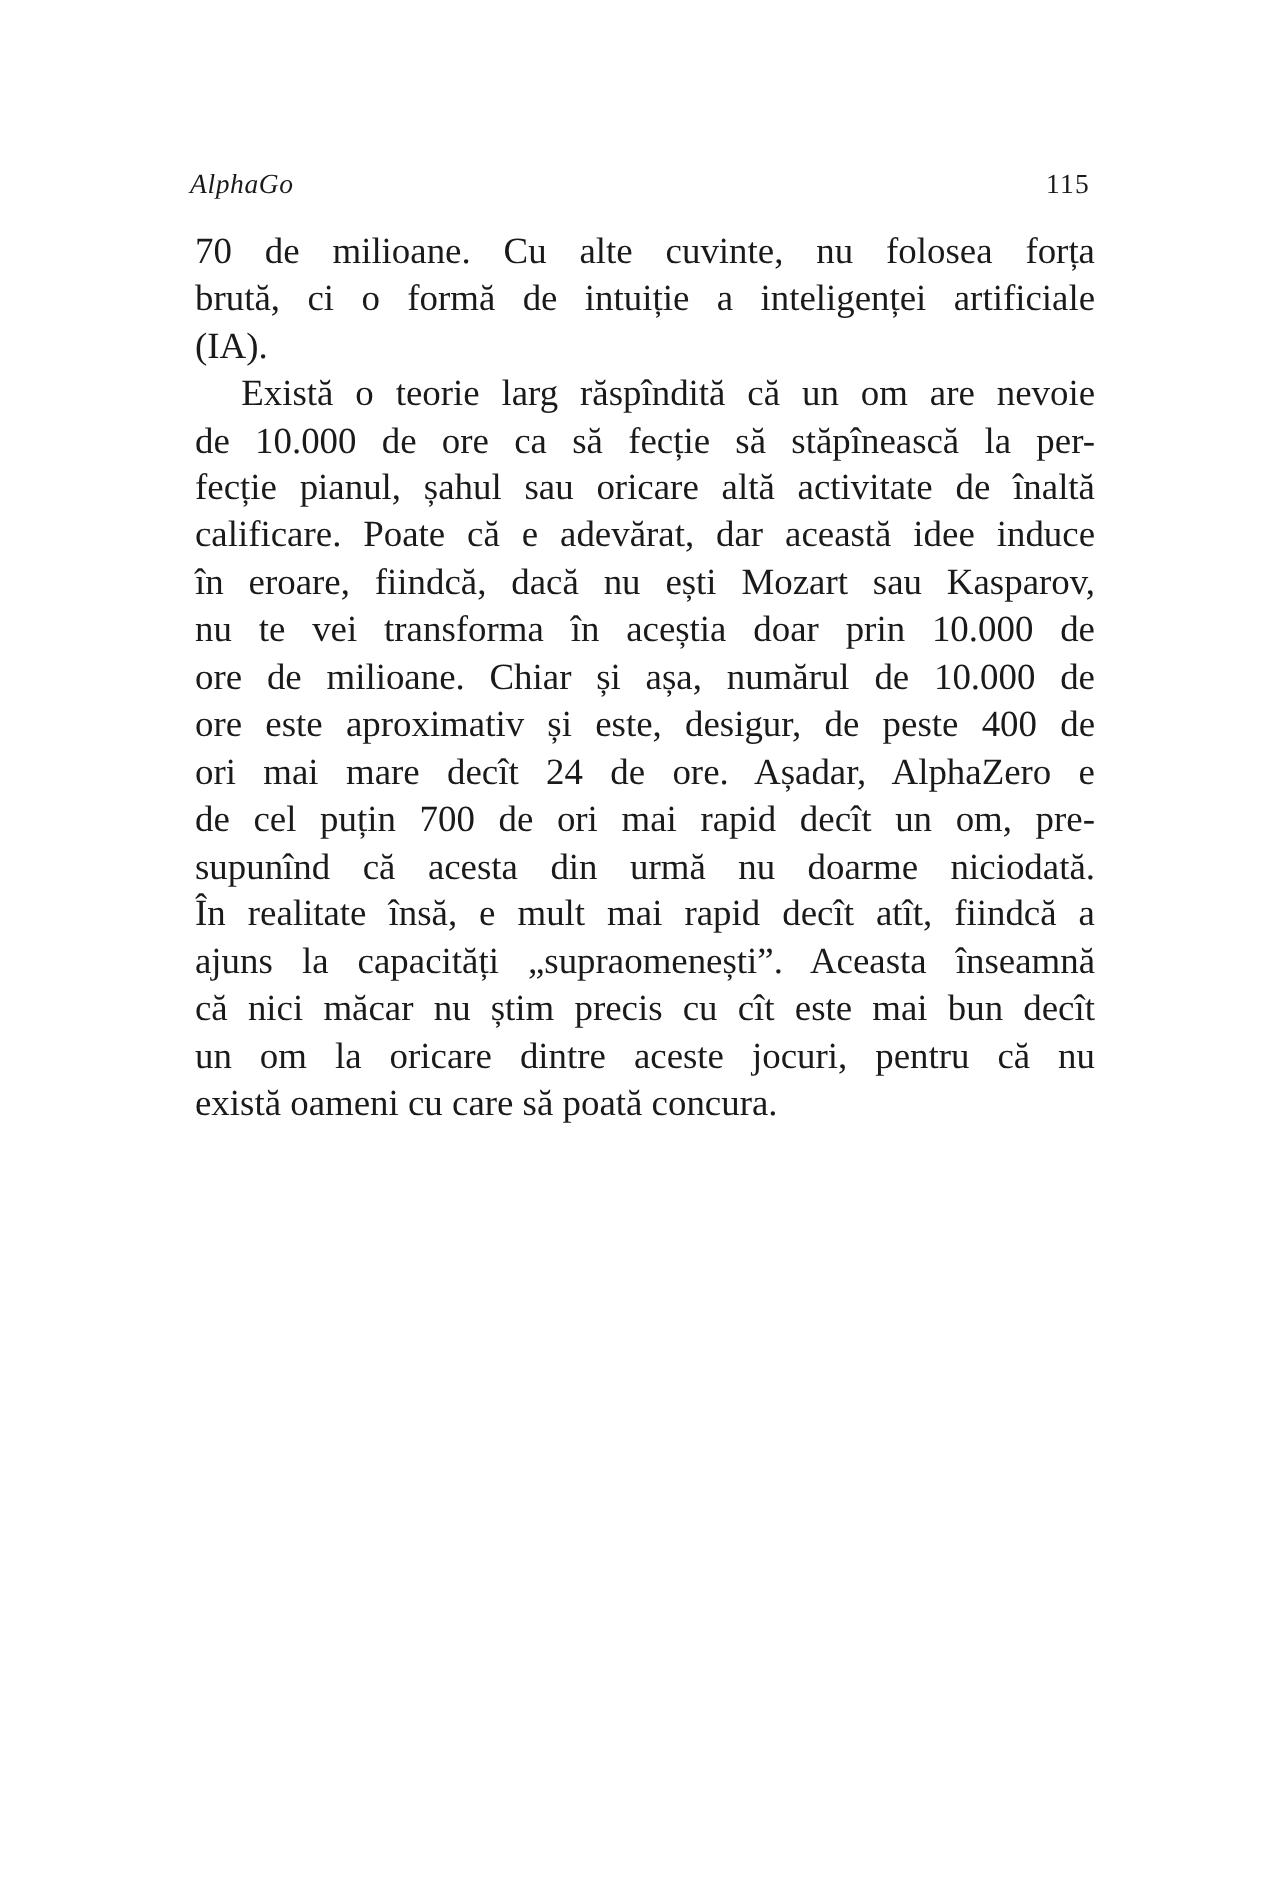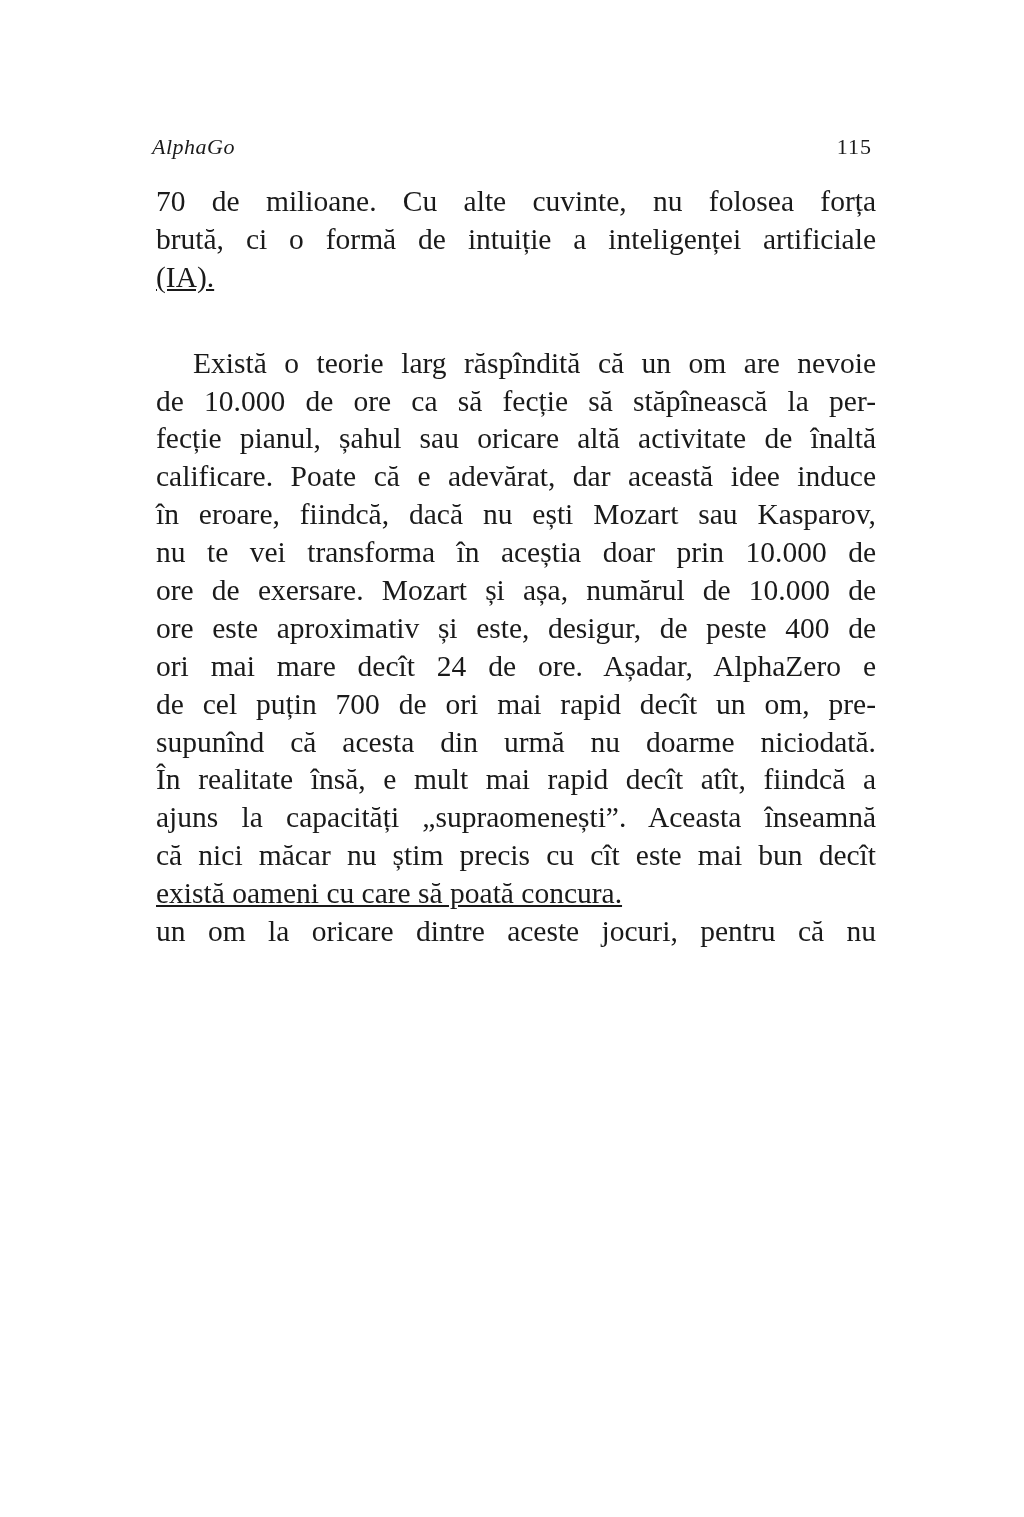--- a/index.html
+++ b/index.html
@@ -48,25 +48,23 @@
     }
     .text-block .line {
       display: block;
       text-align: justify;
       text-align-last: justify;
       white-space: nowrap;
       height: 37.9px;
     }
     .text-block .line.last {
       text-align-last: left;
-      text-decoration: underline;
     }
     .text-block .line.indent {
       text-indent: 37px;
-      margin-top: 48px;
     }
   </style>
 </head>
 <body>
 
 <header class="running-head">
   <span class="title">AlphaGo</span>
   <span class="page-num">115</span>
 </header>
 
@@ -76,24 +74,24 @@
     <span class="line">brută, ci o formă de intuiție a inteligenței artificiale</span>
     <span class="line last">(IA).</span>
   </p>
   <p>
     <span class="line indent">Există o teorie larg răspîndită că un om are nevoie</span>
     <span class="line">de 10.000 de ore ca să fecție să stăpînească la per-</span>
     <span class="line">fecție pianul, șahul sau oricare altă activitate de înaltă</span>
     <span class="line">calificare. Poate că e adevărat, dar această idee induce</span>
     <span class="line">în eroare, fiindcă, dacă nu ești Mozart sau Kasparov,</span>
     <span class="line">nu te vei transforma în aceștia doar prin 10.000 de</span>
-    <span class="line">ore de exersare. Mozart și așa, numărul de 10.000 de</span>
+    <span class="line">ore de milioane. Chiar și așa, numărul de 10.000 de</span>
     <span class="line">ore este aproximativ și este, desigur, de peste 400 de</span>
     <span class="line">ori mai mare decît 24 de ore. Așadar, AlphaZero e</span>
     <span class="line">de cel puțin 700 de ori mai rapid decît un om, pre-</span>
     <span class="line">supunînd că acesta din urmă nu doarme niciodată.</span>
     <span class="line">În realitate însă, e mult mai rapid decît atît, fiindcă a</span>
     <span class="line">ajuns la capacități „supraomenești”. Aceasta înseamnă</span>
     <span class="line">că nici măcar nu știm precis cu cît este mai bun decît</span>
+    <span class="line">un om la oricare dintre aceste jocuri, pentru că nu</span>
     <span class="line last">există oameni cu care să poată concura.</span>
-    <span class="line">un om la oricare dintre aceste jocuri, pentru că nu</span>
   </p>
 </main>
 
 </body></html>

